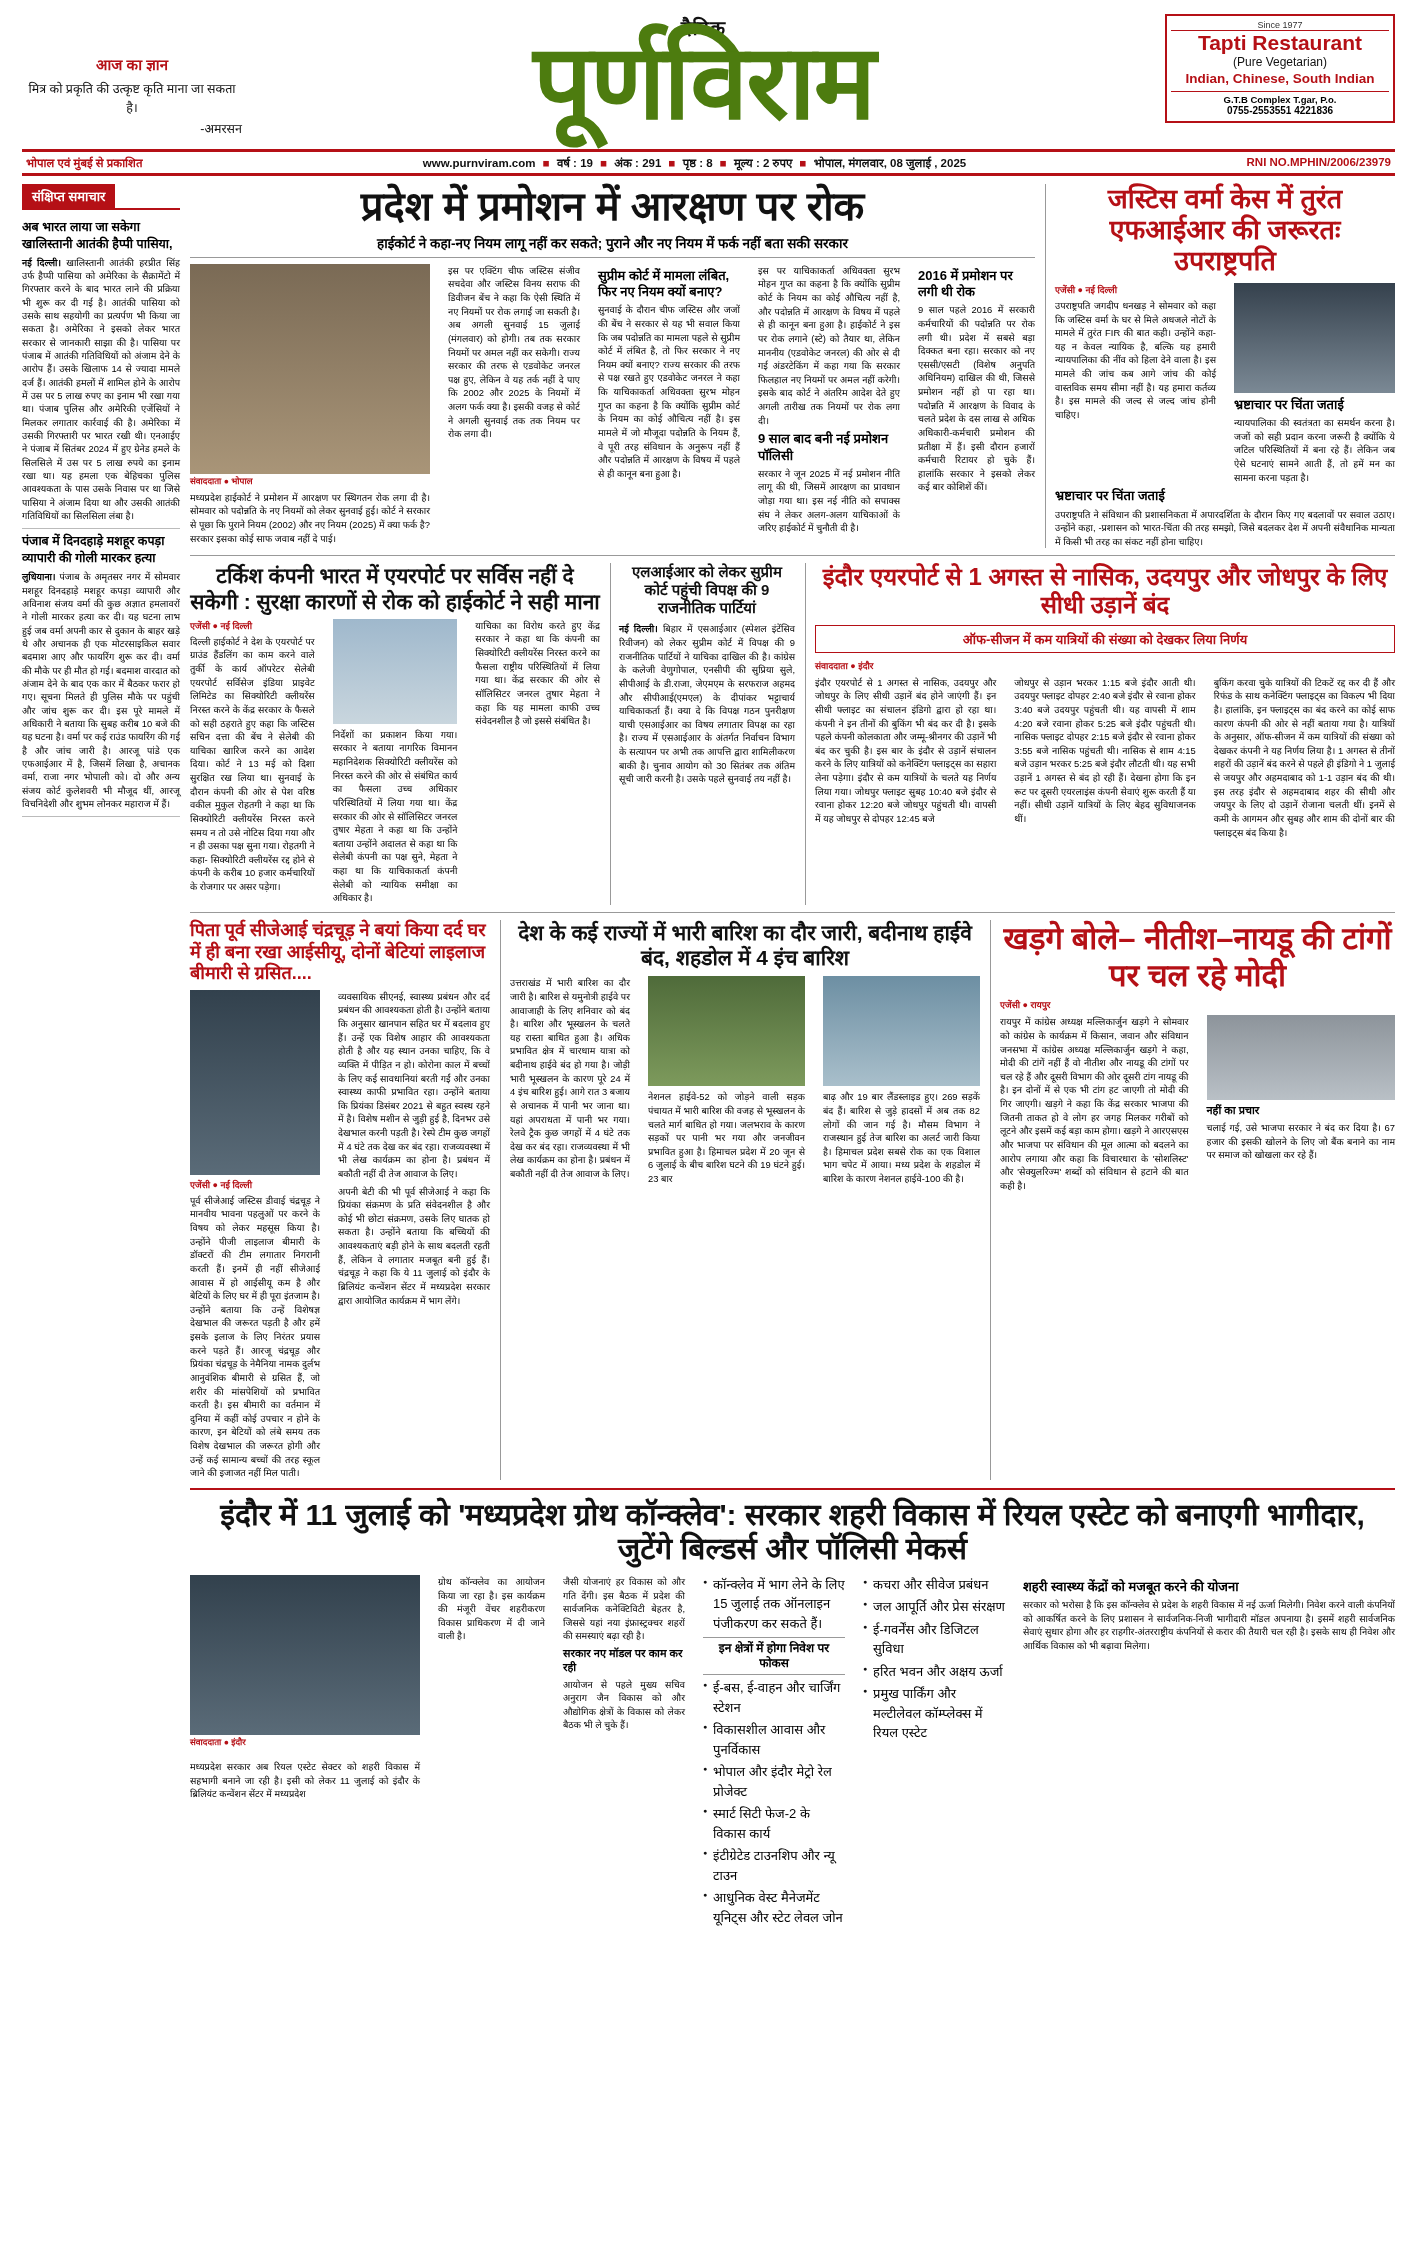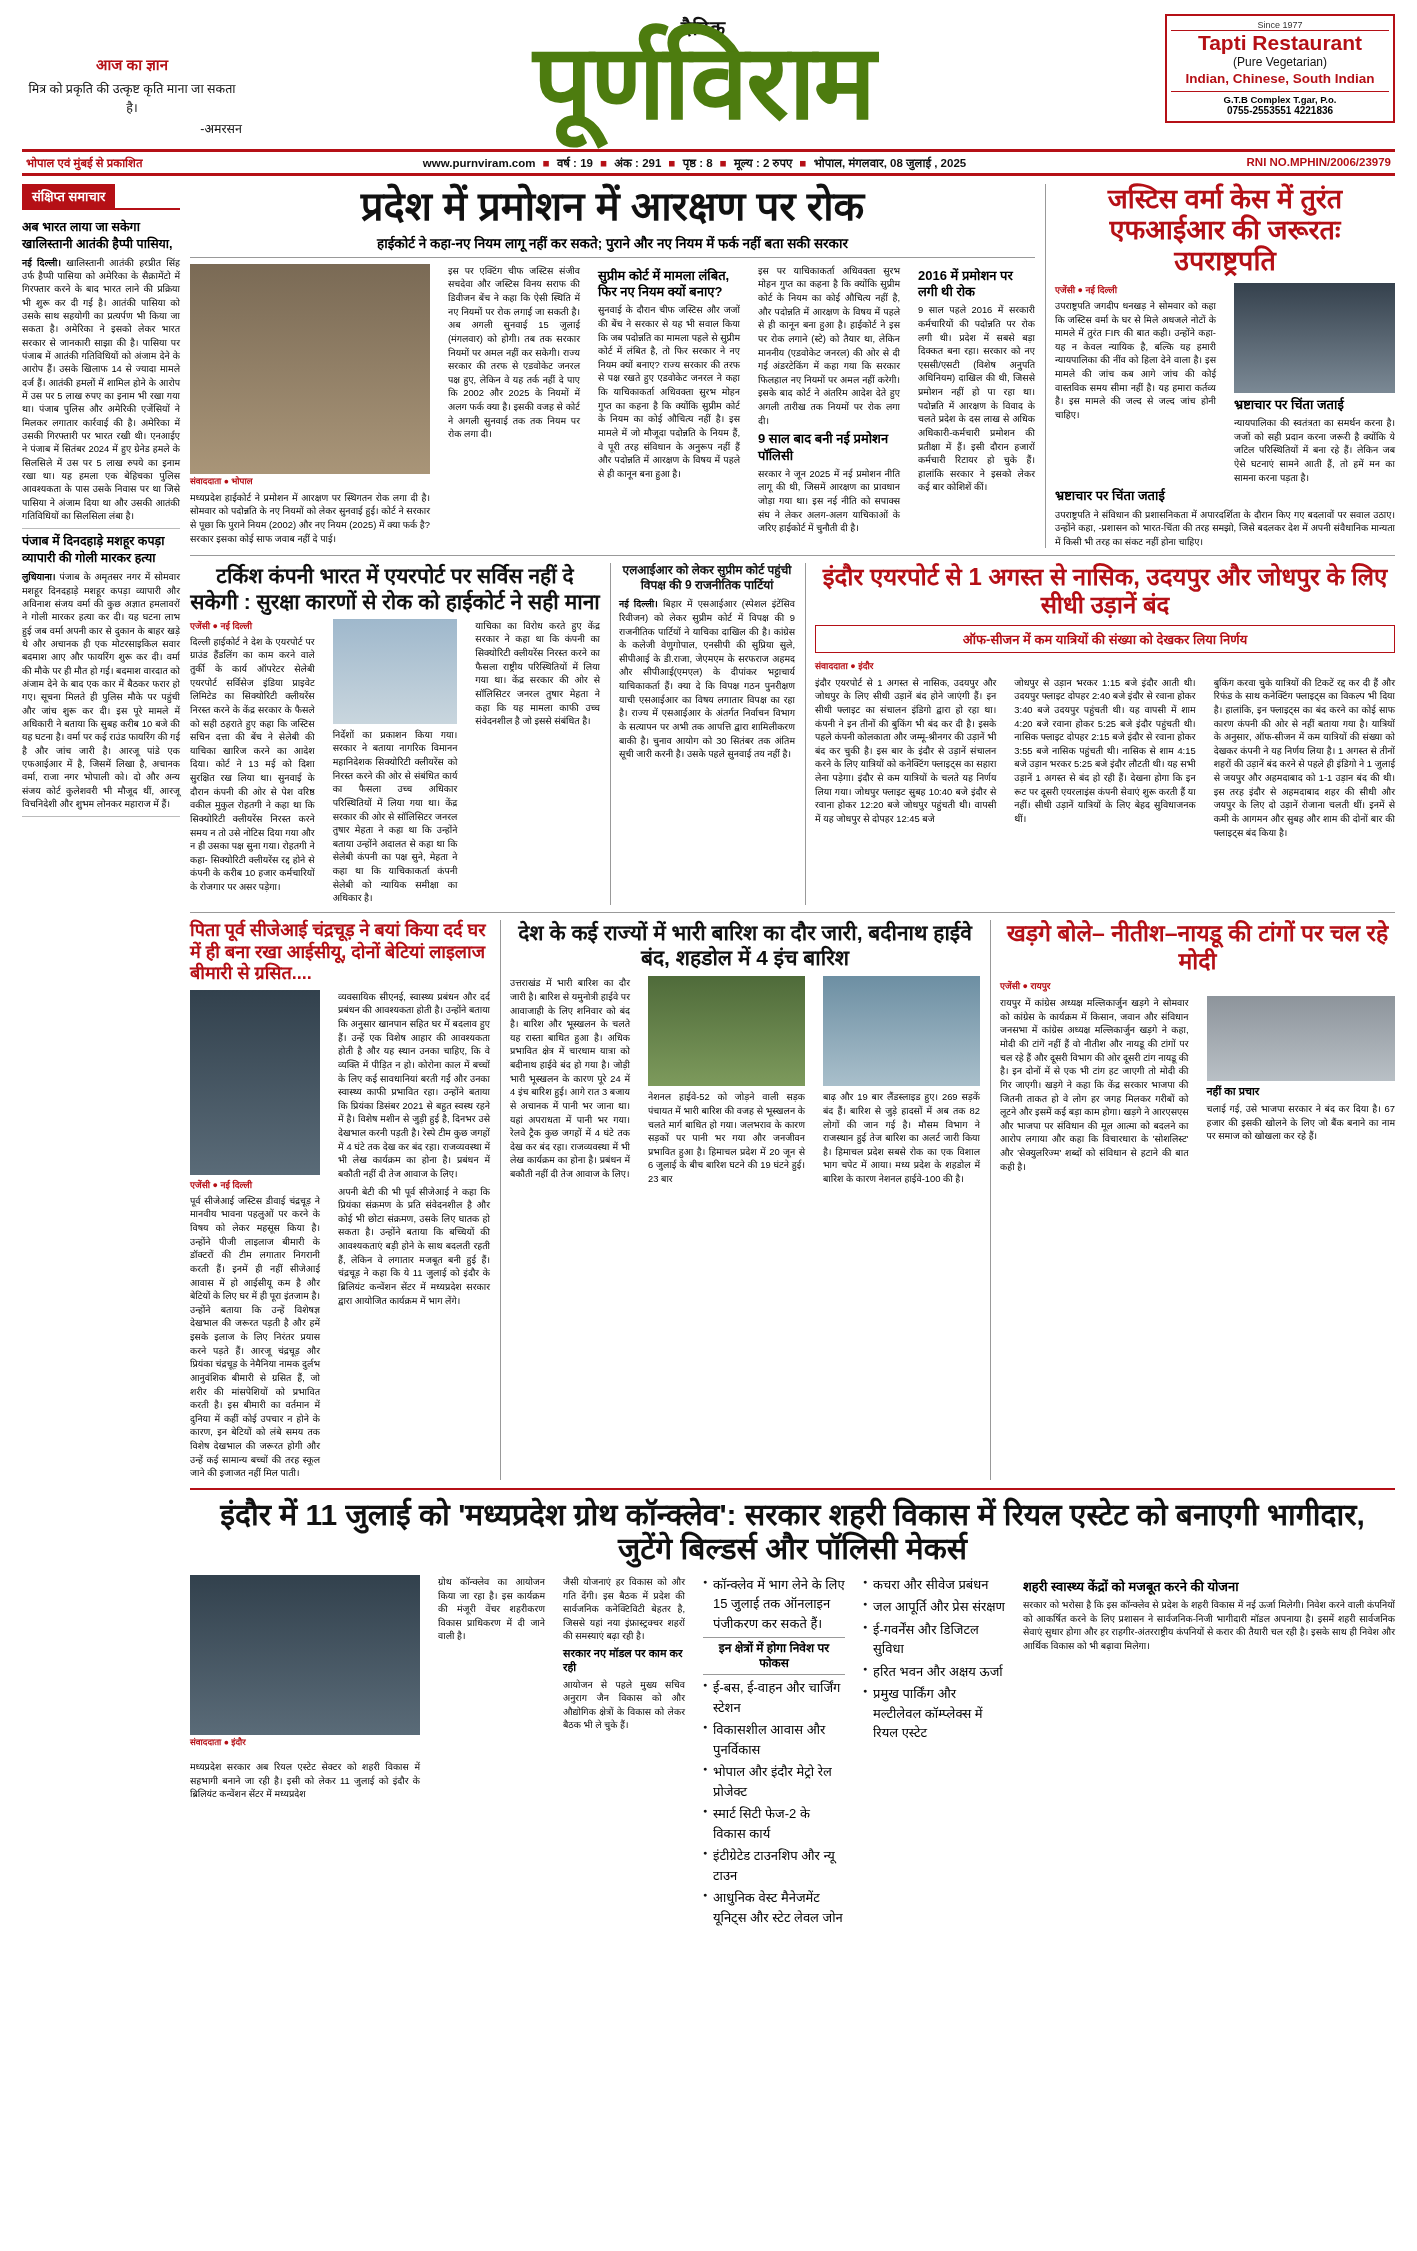--- a/index.html
+++ b/index.html
@@ -242,21 +242,21 @@
               <div class="photo img-sky" style="height:105px;"></div>
               <div class="body-text" style="margin-top:4px;">निर्देशों का प्रकाशन किया गया। सरकार ने बताया नागरिक विमानन महानिदेशक सिक्योरिटी क्लीयरेंस को निरस्त करने की ओर से संबंधित कार्य का फैसला उच्च अधिकार परिस्थितियों में लिया गया था। केंद्र सरकार की ओर से सॉलिसिटर जनरल तुषार मेहता ने कहा था कि उन्होंने बताया उन्होंने अदालत से कहा था कि सेलेबी कंपनी का पक्ष सुने, मेहता ने कहा था कि याचिकाकर्ता कंपनी सेलेबी को न्यायिक समीक्षा का अधिकार है।</div>
             </div>
             <div style="flex:1; padding-left:8px;">
               <div class="body-text">याचिका का विरोध करते हुए केंद्र सरकार ने कहा था कि कंपनी का सिक्योरिटी क्लीयरेंस निरस्त करने का फैसला राष्ट्रीय परिस्थितियों में लिया गया था। केंद्र सरकार की ओर से सॉलिसिटर जनरल तुषार मेहता ने कहा कि यह मामला काफी उच्च संवेदनशील है जो इससे संबंधित है।</div>
             </div>
           </div>
         </div>
 
         <div style="flex:0 0 185px; border-left:1px solid #999; padding-left:8px;">
-          <div class="colhead-black" style="font-size:12px; text-align:center;">एलआईआर को लेकर सुप्रीम कोर्ट पहुंची विपक्ष की 9 राजनीतिक पार्टियां</div>
+          <div class="colhead-black" style="font-size:15px; text-align:center;">एलआईआर को लेकर सुप्रीम कोर्ट पहुंची विपक्ष की 9 राजनीतिक पार्टियां</div>
           <div class="body-text" style="margin-top:5px;">
             <b>नई दिल्ली।</b>
             <span>बिहार में एसआईआर (स्पेशल इंटेंसिव रिवीजन) को लेकर सुप्रीम कोर्ट में विपक्ष की 9 राजनीतिक पार्टियों ने याचिका दाखिल की है। कांग्रेस के कलेजी वेणुगोपाल, एनसीपी की सुप्रिया सुले, सीपीआई के डी.राजा, जेएमएम के सरफराज अहमद और सीपीआई(एमएल) के दीपांकर भट्टाचार्य याचिकाकर्ता हैं। क्या दे कि विपक्ष गठन पुनरीक्षण याची एसआईआर का विषय लगातार विपक्ष का रहा है। राज्य में एसआईआर के अंतर्गत निर्वाचन विभाग के सत्यापन पर अभी तक आपत्ति द्वारा शामिलीकरण बाकी है। चुनाव आयोग को 30 सितंबर तक अंतिम सूची जारी करनी है। उसके पहले सुनवाई तय नहीं है।</span>
           </div>
         </div>
 
         <div style="flex:1; border-left:1px solid #999; padding-left:9px;">
           <div class="h-red" style="font-size:24px;">इंदौर एयरपोर्ट से 1 अगस्त से नासिक, उदयपुर और जोधपुर के लिए सीधी उड़ानें बंद</div>
           <div class="ribbon ribbon-white">ऑफ-सीजन में कम यात्रियों की संख्या को देखकर लिया निर्णय</div>
           <div class="byline">संवाददाता ● इंदौर</div>
@@ -311,21 +311,21 @@
               <div class="body-text" style="margin-top:4px;">नेशनल हाईवे-52 को जोड़ने वाली सड़क पंचायत में भारी बारिश की वजह से भूस्खलन के चलते मार्ग बाधित हो गया। जलभराव के कारण सड़कों पर पानी भर गया और जनजीवन प्रभावित हुआ है। हिमाचल प्रदेश में 20 जून से 6 जुलाई के बीच बारिश घटने की 19 घंटने हुई। 23 बार</div>
             </div>
             <div style="flex:1; padding-left:8px;">
               <div class="photo img-flood" style="height:110px;"></div>
               <div class="body-text" style="margin-top:4px;">बाढ़ और 19 बार लैंडस्लाइड हुए। 269 सड़कें बंद हैं। बारिश से जुड़े हादसों में अब तक 82 लोगों की जान गई है। मौसम विभाग ने राजस्थान हुई तेज बारिश का अलर्ट जारी किया है। हिमाचल प्रदेश सबसे रोक का एक विशाल भाग चपेट में आया। मध्य प्रदेश के शहडोल में बारिश के कारण नेशनल हाईवे-100 की है।</div>
             </div>
           </div>
         </div>
 
         <div style="flex:1; border-left:1px solid #999; padding-left:9px;">
-          <div class="colhead-red" style="font-size:23px;">खड़गे बोले– नीतीश–नायडू की टांगों पर चल रहे मोदी</div>
+          <div class="colhead-red" style="font-size:31px;">खड़गे बोले– नीतीश–नायडू की टांगों पर चल रहे मोदी</div>
           <div class="byline" style="margin-top:4px;">एजेंसी ● रायपुर</div>
           <div class="flex" style="margin-top:4px;">
             <div style="flex:1;">
               <div class="body-text">रायपुर में कांग्रेस अध्यक्ष मल्लिकार्जुन खड़गे ने सोमवार को कांग्रेस के कार्यक्रम में किसान, जवान और संविधान जनसभा में कांग्रेस अध्यक्ष मल्लिकार्जुन खड़गे ने कहा, मोदी की टांगें नहीं हैं वो नीतीश और नायडू की टांगों पर चल रहे हैं और दूसरी विभाग की ओर दूसरी टांग नायडू की है। इन दोनों में से एक भी टांग हट जाएगी तो मोदी की गिर जाएगी। खड़गे ने कहा कि केंद्र सरकार भाजपा की जितनी ताकत हो वे लोग हर जगह मिलकर गरीबों को लूटने और इसमें कई बड़ा काम होगा।
 
 खड़गे ने आरएसएस और भाजपा पर संविधान की मूल आत्मा को बदलने का आरोप लगाया और कहा कि विचारधारा के 'सोशलिस्ट' और 'सेक्युलरिज्म' शब्दों को संविधान से हटाने की बात कही है।</div>
             </div>
             <div style="flex:1; padding-left:8px;">
               <div class="photo img-gray" style="height:85px;"></div>
               <div class="sub-head" style="font-size:11px;">नहीं का प्रचार</div>

